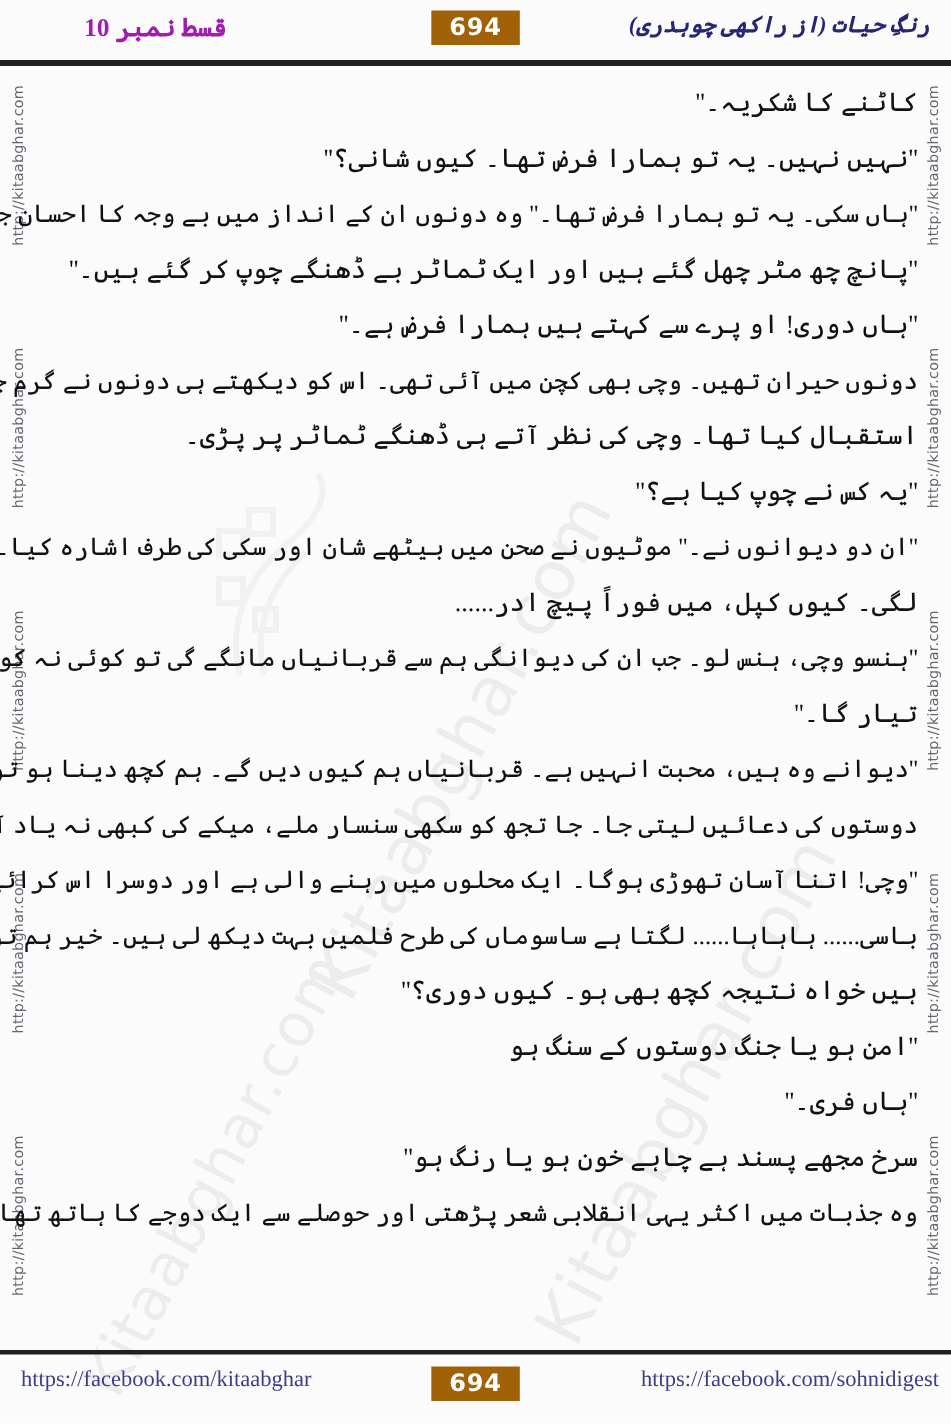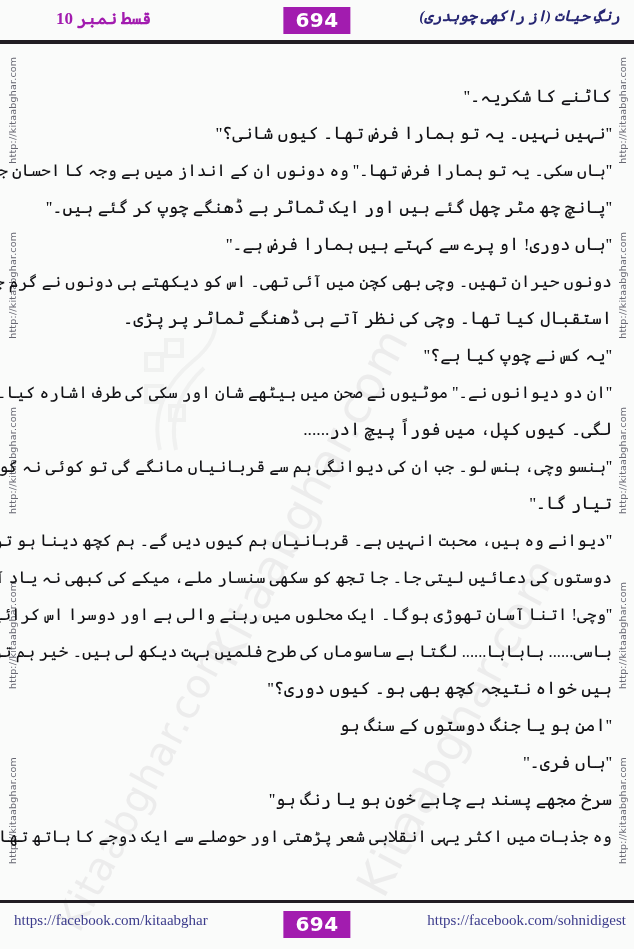--- a/index.html
+++ b/index.html
@@ -102,25 +102,25 @@
     font-size: 17px;
     font-weight: 700;
     color: #a21caf;
     white-space: nowrap;
     direction: rtl;
   }
   .page-badge {
     position: absolute;
     left: 50%;
     transform: translateX(-50%);
-    background: #a21caf;
+    background: #a16207;
     color: #ffffff;
     font-family: "DejaVu Sans", sans-serif;
     font-weight: 700;
-    font-size: 20px;
+    font-size: 16px;
     letter-spacing: .5px;
     padding: 3px 12px 4px;
     line-height: 1;
     direction: ltr;
   }
   .header .page-badge { top: 7px; }
 
   .rule {
     position: absolute;
     left: 0; right: 0;
@@ -134,21 +134,20 @@
   
   .body-text {
     position: absolute;
     left: 22px;
     right: 22px;
     top: 50px;
     z-index: 4;
     direction: rtl;
     text-align: justify;
     text-align-last: right;
-    margin-top: 28px;
   }
   .line {
     font-family: "Liberation Serif", "DejaVu Serif", serif;
     font-size: 17.5px;
     line-height: 37px;
     color: #111114;
     white-space: nowrap;
     direction: rtl;
     font-weight: 500;
   }

